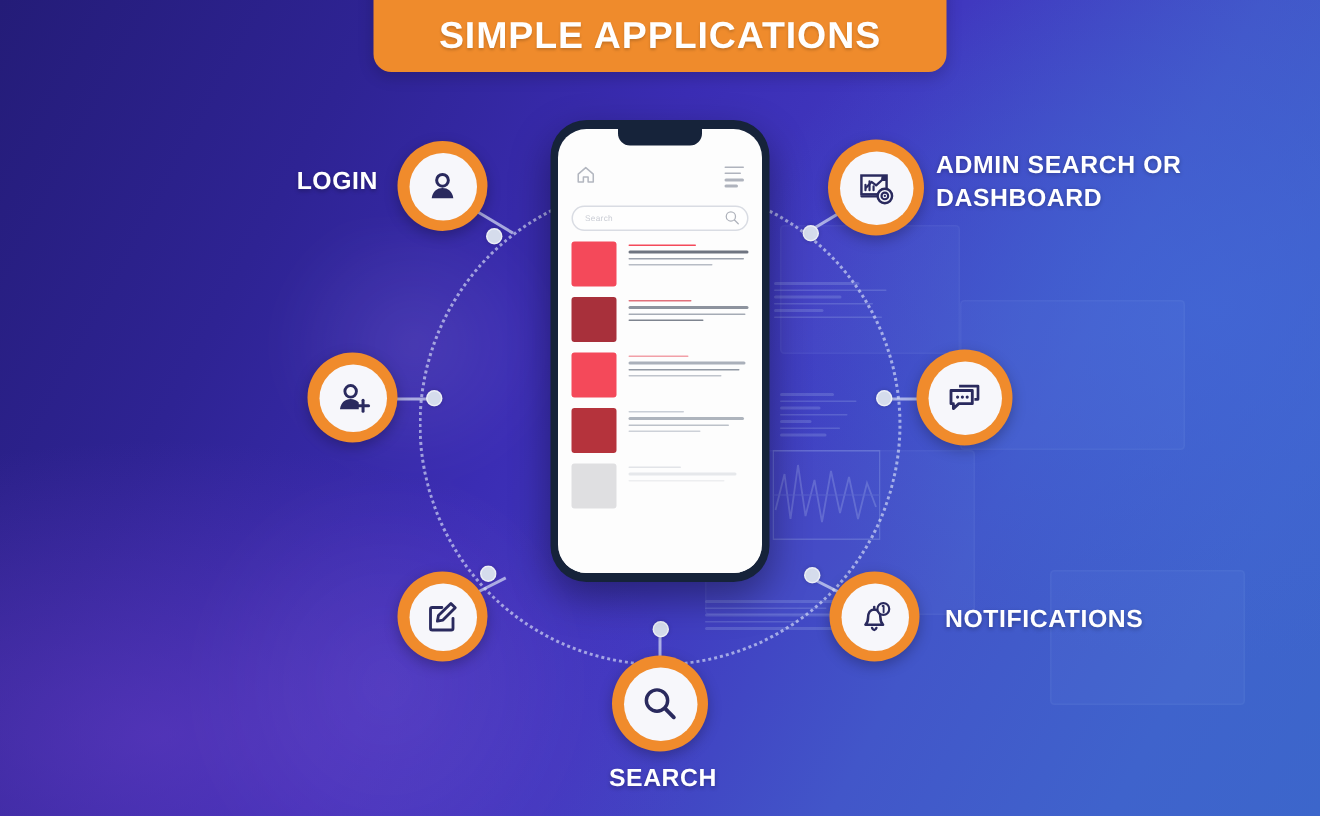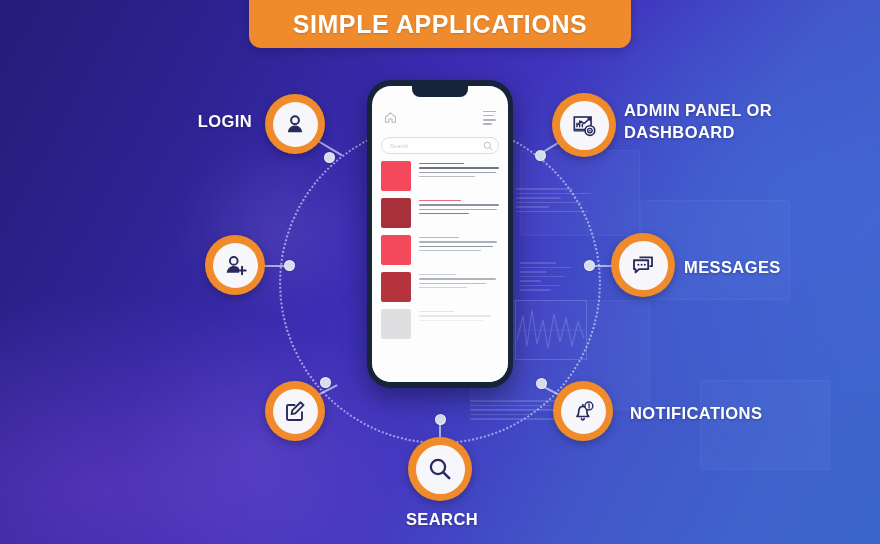--- a/index.html
+++ b/index.html
@@ -418,34 +418,33 @@
         <svg width="26" height="26" viewBox="0 0 26 26" fill="none">
           <path d="M9.4 5.4 H22 V14.2 H19.6" stroke="#2A2A5E" stroke-width="1.8" stroke-linejoin="round" fill="none"></path>
           <path d="M4 8.3 H18.2 V17.1 H9.2 L5.6 20.4 V17.1 H4 Z" stroke="#2A2A5E" stroke-width="1.9" stroke-linejoin="round" fill="none"></path>
           <circle cx="8.4" cy="12.7" r="1.05" fill="#2A2A5E"></circle>
           <circle cx="11.6" cy="12.7" r="1.05" fill="#2A2A5E"></circle>
           <circle cx="14.8" cy="12.7" r="1.05" fill="#2A2A5E"></circle>
         </svg>
       </span>
     </div>
   </div>
-  <div class="label" style="left:684px; top:256px; width:180px;">MESSAGES</div>
 
   <div class="badge big" style="left:552px; top:93px;">
     <div class="inner">
       <span>
         <svg width="27" height="27" viewBox="0 0 28 28" fill="none">
           <rect x="3.4" y="5.2" width="17.4" height="13" stroke="#2A2A5E" stroke-width="1.7"></rect>
           <path d="M6.2 15.4 V11.6 M9 15.4 V9.2 M11.8 15.4 V12.6" stroke="#2A2A5E" stroke-width="1.5" stroke-linecap="round"></path>
           <path d="M6.4 13.8 L10.4 9.6 L13.6 12 L18.6 7.4" stroke="#2A2A5E" stroke-width="1.5" stroke-linejoin="round" fill="none"></path>
           <circle cx="19.1" cy="7" r="2" fill="#2A2A5E"></circle>
           <path d="M3.4 19.6 H20.8" stroke="#2A2A5E" stroke-width="1.5" stroke-linecap="round"></path>
           <circle cx="19.6" cy="19.3" r="5" stroke="#2A2A5E" stroke-width="1.7" fill="#F7F7FB"></circle>
           <circle cx="19.6" cy="19.3" r="2.3" stroke="#2A2A5E" stroke-width="1.5"></circle>
           <circle cx="19.6" cy="19.3" r="0.8" fill="#2A2A5E"></circle>
         </svg>
       </span>
     </div>
   </div>
-  <div class="label" style="left:624px; top:99px; width:230px;">ADMIN PANEL OR
+  <div class="label" style="left:624px; top:99px; width:230px;">ADMIN SEARCH OR
 DASHBOARD</div>
 
 </div>
 
 </body></html>

